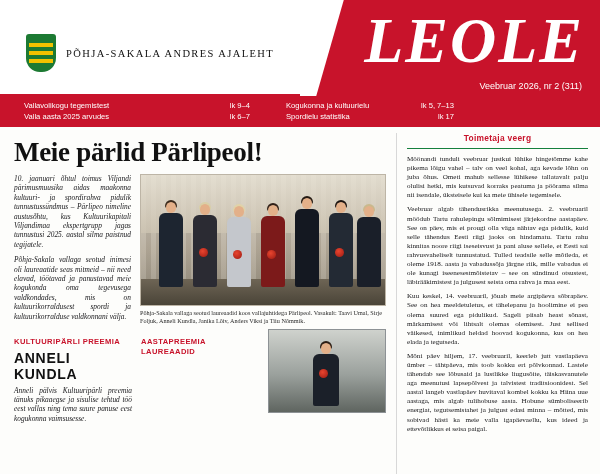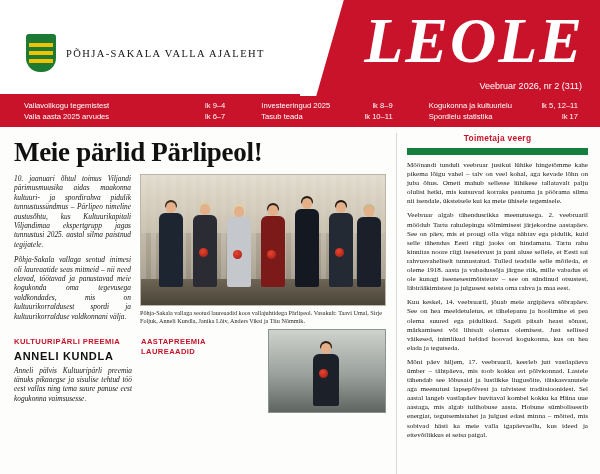--- a/index.html
+++ b/index.html
@@ -218,21 +218,21 @@
     font-family: "Liberation Sans", sans-serif;
     font-size: 7.6px;
     font-weight: bold;
     color: #c8132b;
     letter-spacing: .4px;
     line-height: 9.5px;
     margin: 8px 0 3px 0;
   }
   .award-name {
     font-family: "Liberation Sans", sans-serif;
-    font-size: 11px;
+    font-size: 14px;
     font-weight: bold;
     letter-spacing: .7px;
     color: #111;
     margin: 2px 0 4px 0;
   }
   .awards-row { display: flex; gap: 9px; margin-top: 2px; }
   .award-col { width: 126px; }
   .award-photo {
     width: 118px; height: 84px;
     background: linear-gradient(#9fa6a9, #5e6468);
@@ -245,21 +245,21 @@
   }
 
   
   .side-title {
     font-family: "Liberation Sans", sans-serif;
     font-size: 8.4px;
     font-weight: bold;
     color: #c8132b;
     text-align: center;
     letter-spacing: .3px;
-    border-bottom: 7px solid #15803d;
+    border-bottom: 1px solid #15803d;
     padding-bottom: 5px;
     margin-bottom: 6px;
   }
   p.side-text {
     font-size: 7.1px;
     line-height: 9.1px;
     text-align: justify;
     margin: 0 0 5px 0;
     color: #17171a;
   }
@@ -271,53 +271,43 @@
 
   <div class="masthead">
     <div class="masthead-left">
       <div class="crest">
         <div class="shield">
           <div class="bar b1"></div>
           <div class="bar b2"></div>
           <div class="bar b3"></div>
         </div>
       </div>
-      <div class="masthead-sub">PÕHJA-SAKALA VALLA AJALEHT</div>
+      <div class="masthead-sub">PÕHJA-SAKALA ANDRES AJALEHT</div>
     </div>
     <div class="masthead-right">
       <div class="leole">LEOLE</div>
       <div class="issue">Veebruar 2026, nr 2 (311)</div>
     </div>
   </div>
 
   <div class="indexbar">
     <div class="idx-col c1">
       <div class="idx-row">
         <span class="idx-label">Vallavolikogu tegemistest</span>
         <span class="idx-page">lk 9–4</span>
       </div>
       <div class="idx-row">
         <span class="idx-label">Valla aasta 2025 arvudes</span>
         <span class="idx-page">lk 6–7</span>
       </div>
     </div>
-    <div class="idx-col c2">
-      <div class="idx-row">
-        <span class="idx-label">Investeeringud 2025</span>
-        <span class="idx-page">lk 8–9</span>
-      </div>
-      <div class="idx-row">
-        <span class="idx-label">Tasub teada</span>
-        <span class="idx-page">lk 10–11</span>
-      </div>
-    </div>
     <div class="idx-col c3">
       <div class="idx-row">
         <span class="idx-label">Kogukonna ja kultuurielu</span>
-        <span class="idx-page">lk 5, 12–11</span>
+        <span class="idx-page">lk 5, 7–13</span>
       </div>
       <div class="idx-row">
         <span class="idx-label">Spordielu statistika</span>
         <span class="idx-page">lk 17</span>
       </div>
     </div>
   </div>
 
   <div class="body">
 

